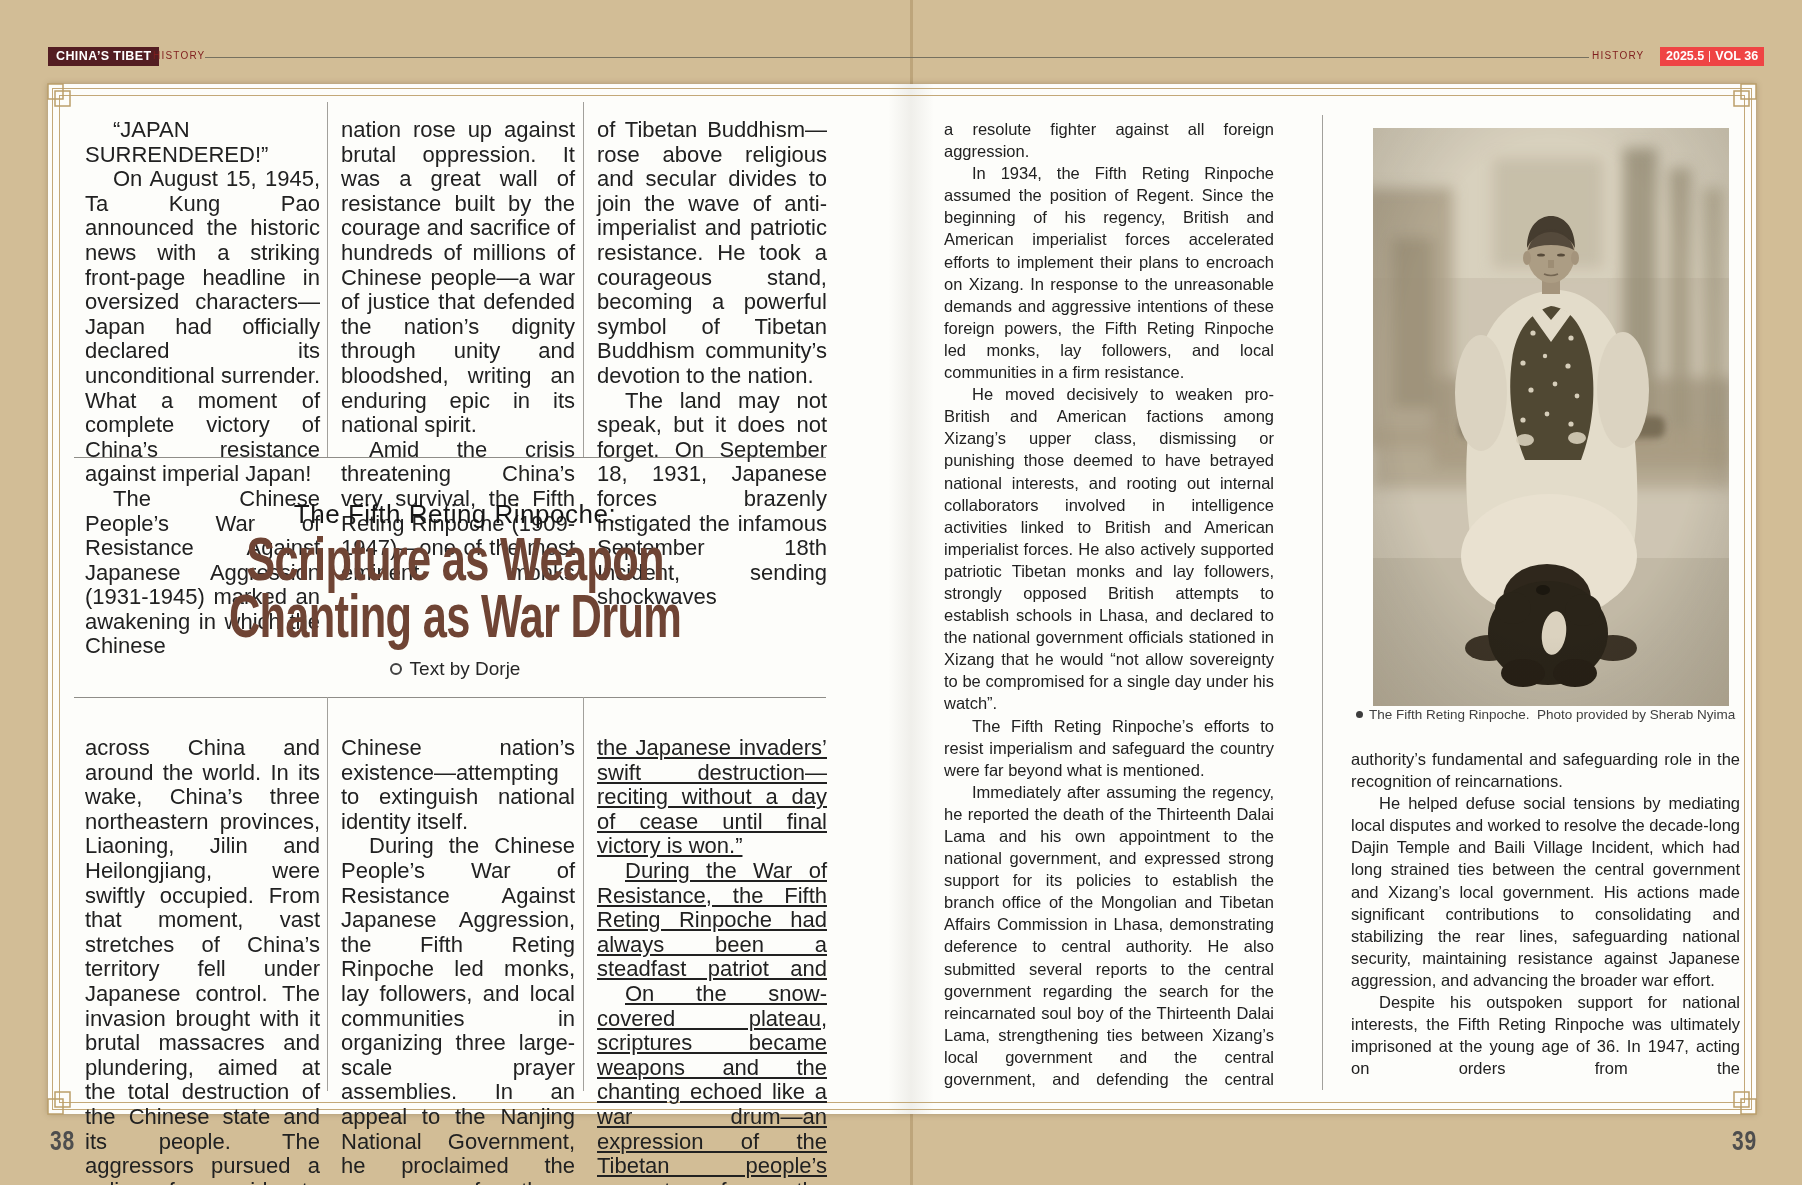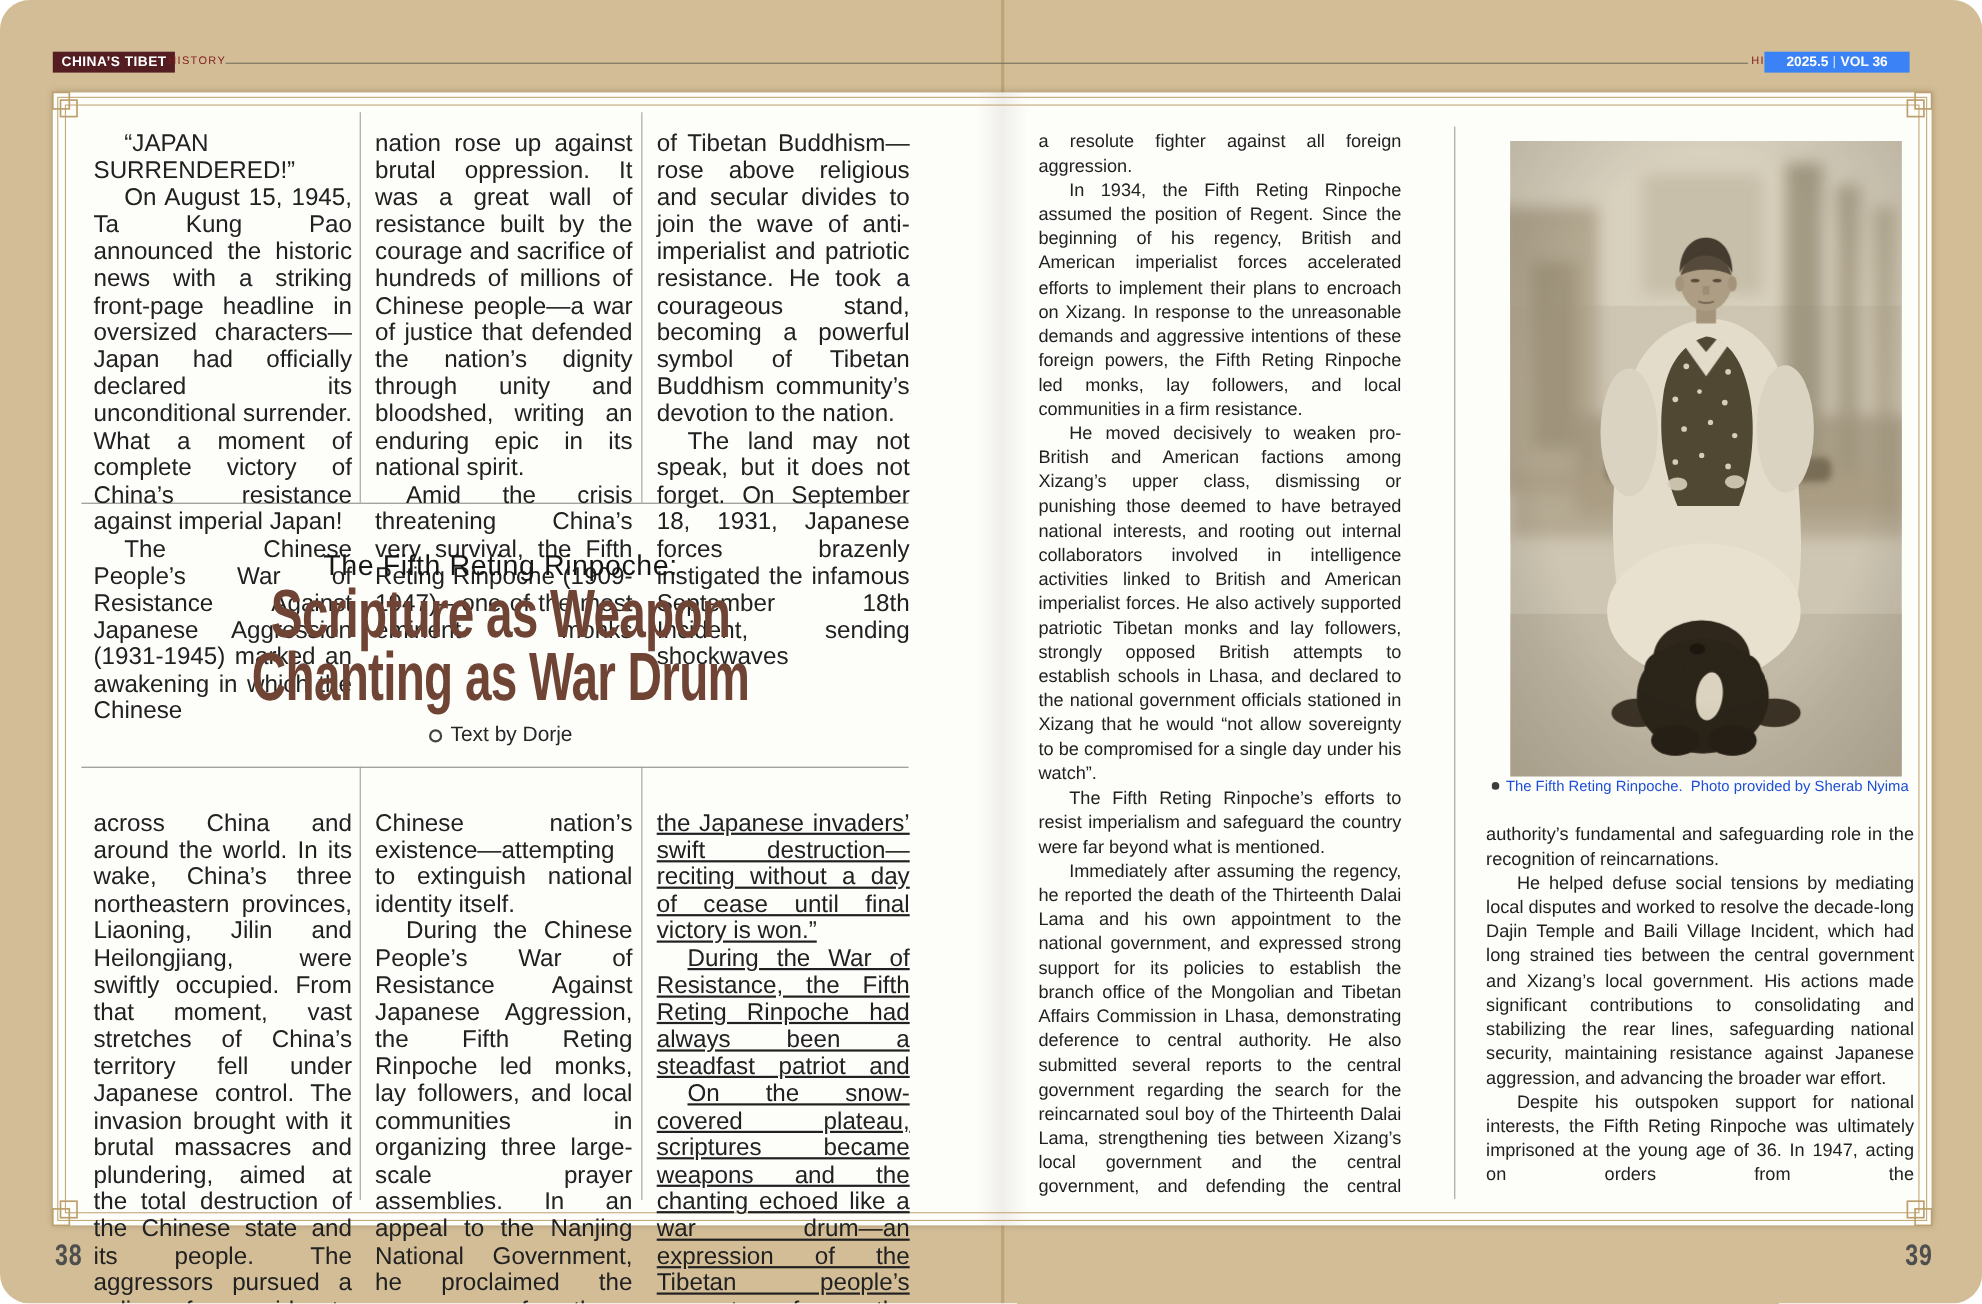--- a/index.html
+++ b/index.html
@@ -1,39 +1,39 @@
 <!DOCTYPE html>
 <html><head>
 <meta charset="utf-8">
 <style>
   html,body{margin:0;padding:0;}
   body{width:1802px;height:1185px;font-family:"Liberation Sans",sans-serif;overflow:hidden;}
-  .spread{position:relative;width:1802px;height:1185px;background:#d2bd96;overflow:hidden;border-radius:27px;}
+  .spread{position:relative;width:1802px;height:1185px;background:#d2bd96;overflow:hidden;}
   .fold-line{position:absolute;left:910px;top:0;width:3px;height:1185px;background:#bda57b;}
   .paper{position:absolute;left:48px;top:84px;width:1708px;height:1030px;background:#fdfdfa;box-shadow:0 0 6px rgba(90,70,40,.35);}
   .center-shadow{position:absolute;left:840px;top:0;width:46px;height:100%;
     background:linear-gradient(90deg,rgba(0,0,0,0) 0%,rgba(60,50,30,.07) 50%,rgba(0,0,0,0) 100%);}
   .frame-a{position:absolute;inset:4px;border:1.5px solid #c3a878;pointer-events:none;}
   .frame-b{position:absolute;inset:11px;border:1.5px solid #c3a878;pointer-events:none;}
   .corner{position:absolute;width:26px;height:26px;}
   .corner svg{display:block;}
   .corner.tl{left:-1px;top:-1px;}
   .corner.tr{right:-1px;top:-1px;transform:rotate(90deg);}
   .corner.br{right:-1px;bottom:-1px;transform:rotate(180deg);}
   .corner.bl{left:-1px;bottom:-1px;transform:rotate(270deg);}
 
   
   .header-line{position:absolute;left:205px;top:57px;width:1384px;height:1px;background:#76705f;}
   .brand-box{position:absolute;left:48px;top:47px;background:#531d22;color:#fff;
     font-size:12.5px;font-weight:bold;letter-spacing:.4px;padding:3px 8px;line-height:13px;}
   .sec-label{position:absolute;top:50px;font-size:10px;color:#7f1d1d;letter-spacing:1.2px;}
   .sec-left{left:153px;}
   .sec-right{left:1592px;}
-  .issue-box{position:absolute;left:1604px;top:47px;background:#3b82f6;color:#fff;
-    font-size:12.5px;font-weight:bold;padding:3px 20px;line-height:13px;display:flex;align-items:center;gap:5px;}
+  .issue-box{position:absolute;left:1660px;top:47px;background:#ef4444;color:#fff;
+    font-size:12.5px;font-weight:bold;padding:3px 6px;line-height:13px;display:flex;align-items:center;gap:5px;}
   .issue-box .vbar{display:inline-block;width:1px;height:11px;background:rgba(255,255,255,.85);}
 
   
   .hrule{position:absolute;height:1px;background:#8f8d88;}
   .vdiv{position:absolute;width:1px;background:#a2a09b;}
 
   
   .col{position:absolute;color:#212121;text-align:justify;}
   .col p{margin:0;}
   .col p.ind{text-indent:28px;}
@@ -44,21 +44,21 @@
   
   .title-block{position:absolute;left:85px;top:498px;width:740px;text-align:center;color:#161616;}
   .kicker{font-size:26px;letter-spacing:.5px;line-height:32px;}
   .tline{font-size:62px;font-weight:bold;letter-spacing:-1px;color:#6f4434;line-height:57px;
     transform:scaleX(.70);transform-origin:50% 50%;white-space:nowrap;}
   .byline{margin-top:14px;font-size:19px;color:#262626;display:flex;align-items:center;justify-content:center;gap:8px;}
   .ring{display:inline-block;width:8px;height:8px;border:2.5px solid #424242;border-radius:50%;}
 
   
   .photo{position:absolute;left:1373px;top:128px;width:356px;height:578px;overflow:hidden;}
-  .caption{position:absolute;left:1356px;top:707px;width:384px;font-size:13.5px;color:#1d4ed8;
+  .caption{position:absolute;left:1356px;top:707px;width:384px;font-size:13.5px;color:#404040;
     white-space:pre-wrap;display:flex;align-items:center;gap:6px;}
   .cap-dot{display:inline-block;width:7px;height:7px;border-radius:50%;background:#3d3d3d;flex:0 0 auto;}
 
   
   .pagenum{position:absolute;font-size:27px;font-weight:bold;color:#4e4e4e;
     transform:scaleX(.78);transform-origin:left bottom;letter-spacing:1px;}
   .pn-left{left:50px;top:1126px;}
   .pn-right{left:1732px;top:1126px;}
 </style>
 </head>

